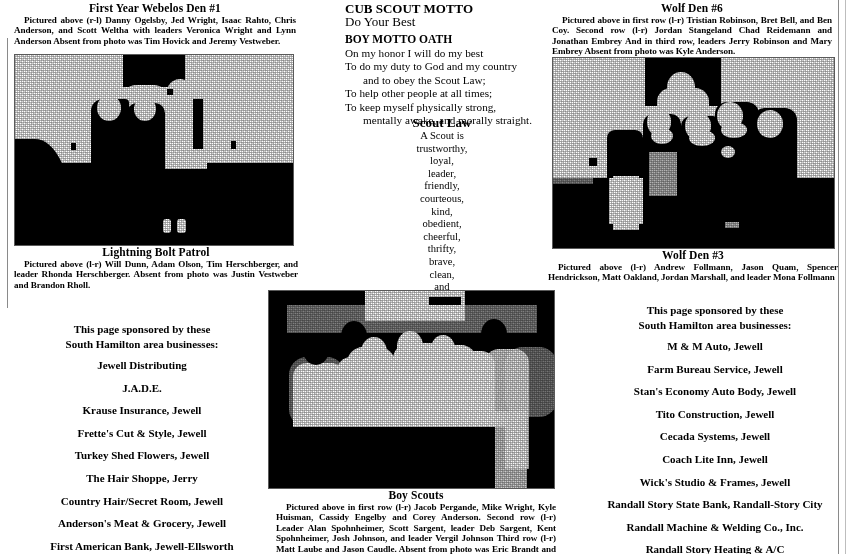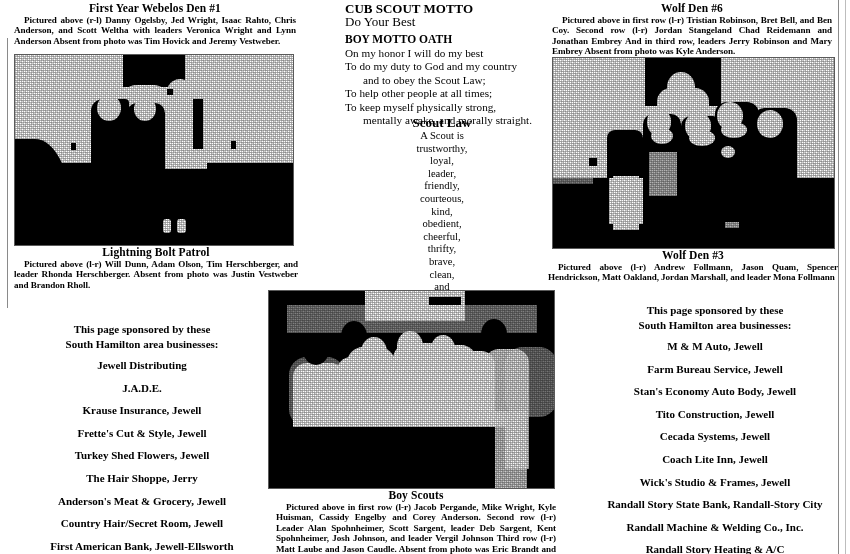--- a/index.html
+++ b/index.html
@@ -127,22 +127,22 @@
     <div class="shead">
       <div>This page sponsored by these</div>
       <div>South Hamilton area businesses:</div>
     </div>
     <div class="sitem">Jewell Distributing</div>
     <div class="sitem">J.A.D.E.</div>
     <div class="sitem">Krause Insurance, Jewell</div>
     <div class="sitem">Frette's Cut &amp; Style, Jewell</div>
     <div class="sitem">Turkey Shed Flowers, Jewell</div>
     <div class="sitem">The Hair Shoppe, Jerry</div>
+    <div class="sitem">Country Hair/Secret Room, Jewell</div>
     <div class="sitem">Anderson's Meat &amp; Grocery, Jewell</div>
-    <div class="sitem">Country Hair/Secret Room, Jewell</div>
     <div class="sitem">First American Bank, Jewell-Ellsworth</div>
 
   </div>
 
   <div class="motto">
     <div class="t">CUB SCOUT MOTTO</div>
     <div class="b">Do Your Best</div>
   </div>
 
   <div class="oath">

